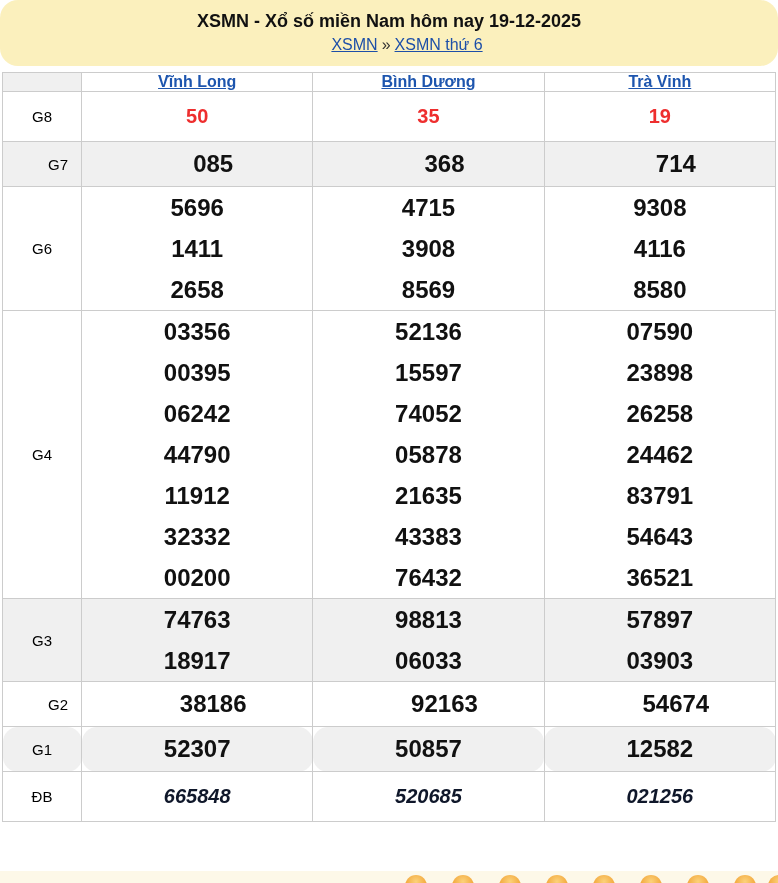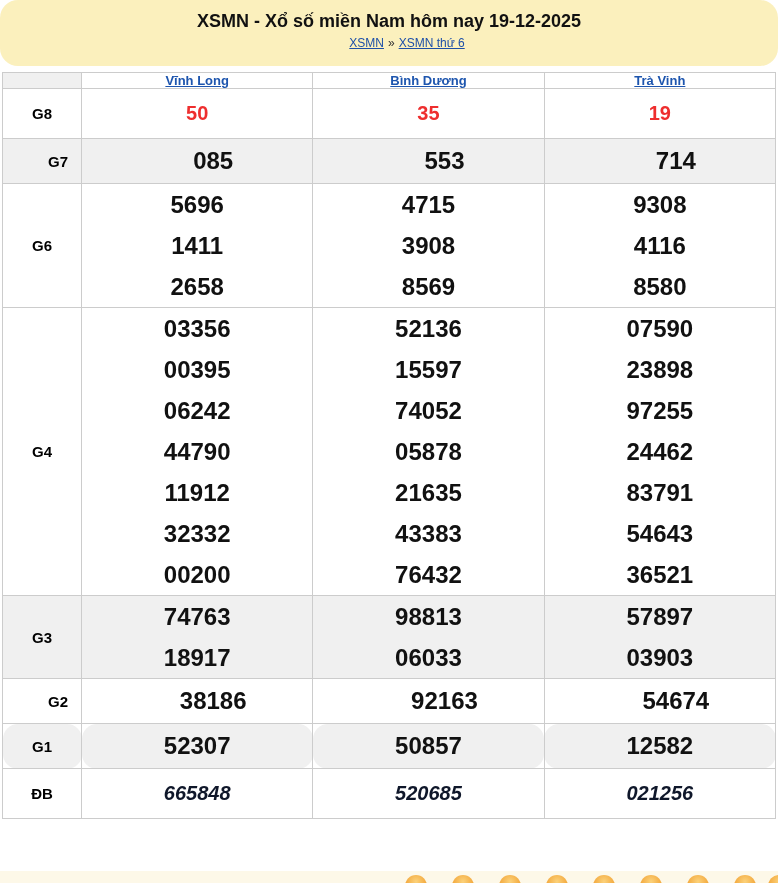--- a/index.html
+++ b/index.html
@@ -18,21 +18,21 @@
     border-radius: 18px;
   }
   .banner h1 {
     font-size: 18px;
     font-weight: bold;
     color: #111111;
     line-height: 22px;
   }
   .breadcrumb {
     margin-top: 4px;
-    font-size: 12px;
+    font-size: 16px;
     margin-left: 36px;
   }
   .breadcrumb a {
     color: #1d4fa8;
     text-decoration: underline;
     font-weight: normal;
   }
   .breadcrumb .sep { color: #333333; margin: 0 4px; }
 
   
@@ -44,31 +44,31 @@
   }
   table.results col.lblcol { width: 79px; }
   table.results th, table.results td {
     border: 1px solid #cccccc;
     text-align: center;
     vertical-align: middle;
   }
   table.results thead th {
     height: 15px;
     background: #ffffff;
-    font-size: 13px;
+    font-size: 16px;
   }
   table.results thead th.corner { background: #f0f0f0; }
   table.results thead th a {
     color: #1d55ae;
     font-weight: bold;
     text-decoration: underline;
   }
   td.lbl {
     font-size: 15px;
-    font-weight: bold;
+    font-weight: normal;
     color: #000000;
   }
   .val {
     font-size: 24px;
     font-weight: bold;
     color: #111111;
     line-height: 41px;
   }
   tr.stripe td { background: #f0f0f0; }
   tr.row-g8 td { height: 49px; }
@@ -133,21 +133,21 @@
         <td>
             <div class="val">19</div>
           </td>
       </tr>
       <tr class="row-g7 stripe">
         <td class="lbl">G7</td>
         <td>
             <div class="val">085</div>
           </td>
         <td>
-            <div class="val">553</div>
+            <div class="val">368</div>
           </td>
         <td>
             <div class="val">714</div>
           </td>
       </tr>
       <tr class="row-g6">
         <td class="lbl">G6</td>
         <td>
           <div class="val">5696</div>
           <div class="val">1411</div>
@@ -180,21 +180,21 @@
           <div class="val">15597</div>
           <div class="val">74052</div>
           <div class="val">05878</div>
           <div class="val">21635</div>
           <div class="val">43383</div>
           <div class="val">76432</div>
         </td>
         <td>
           <div class="val">07590</div>
           <div class="val">23898</div>
-          <div class="val">97255</div>
+          <div class="val">26258</div>
           <div class="val">24462</div>
           <div class="val">83791</div>
           <div class="val">54643</div>
           <div class="val">36521</div>
         </td>
       </tr>
       <tr class="row-g3 stripe">
         <td class="lbl">G3</td>
         <td>
           <div class="val">74763</div>

